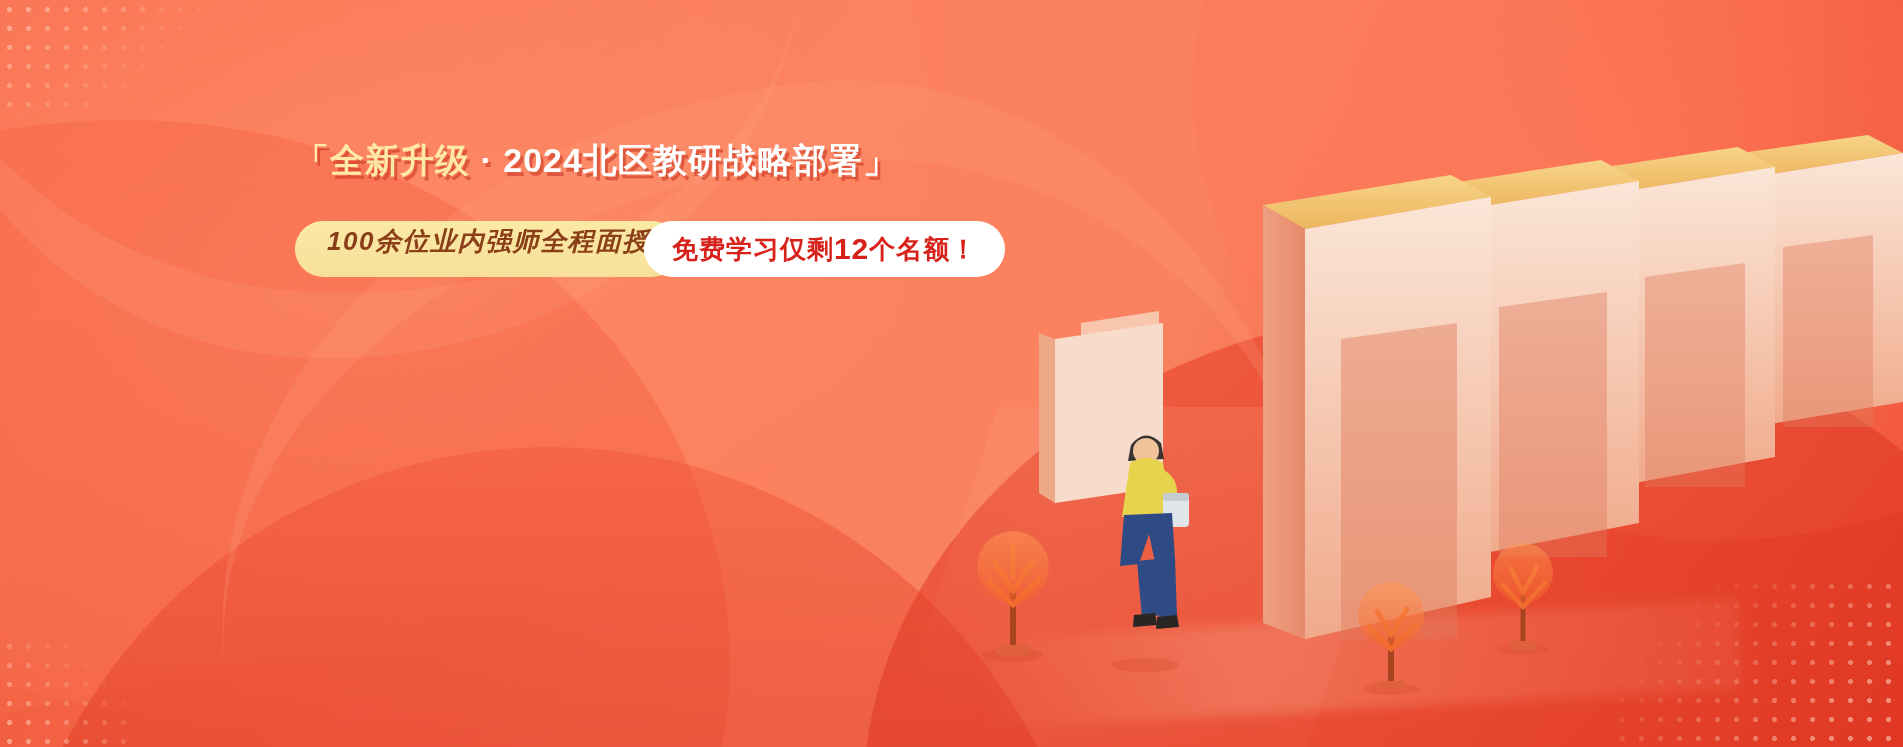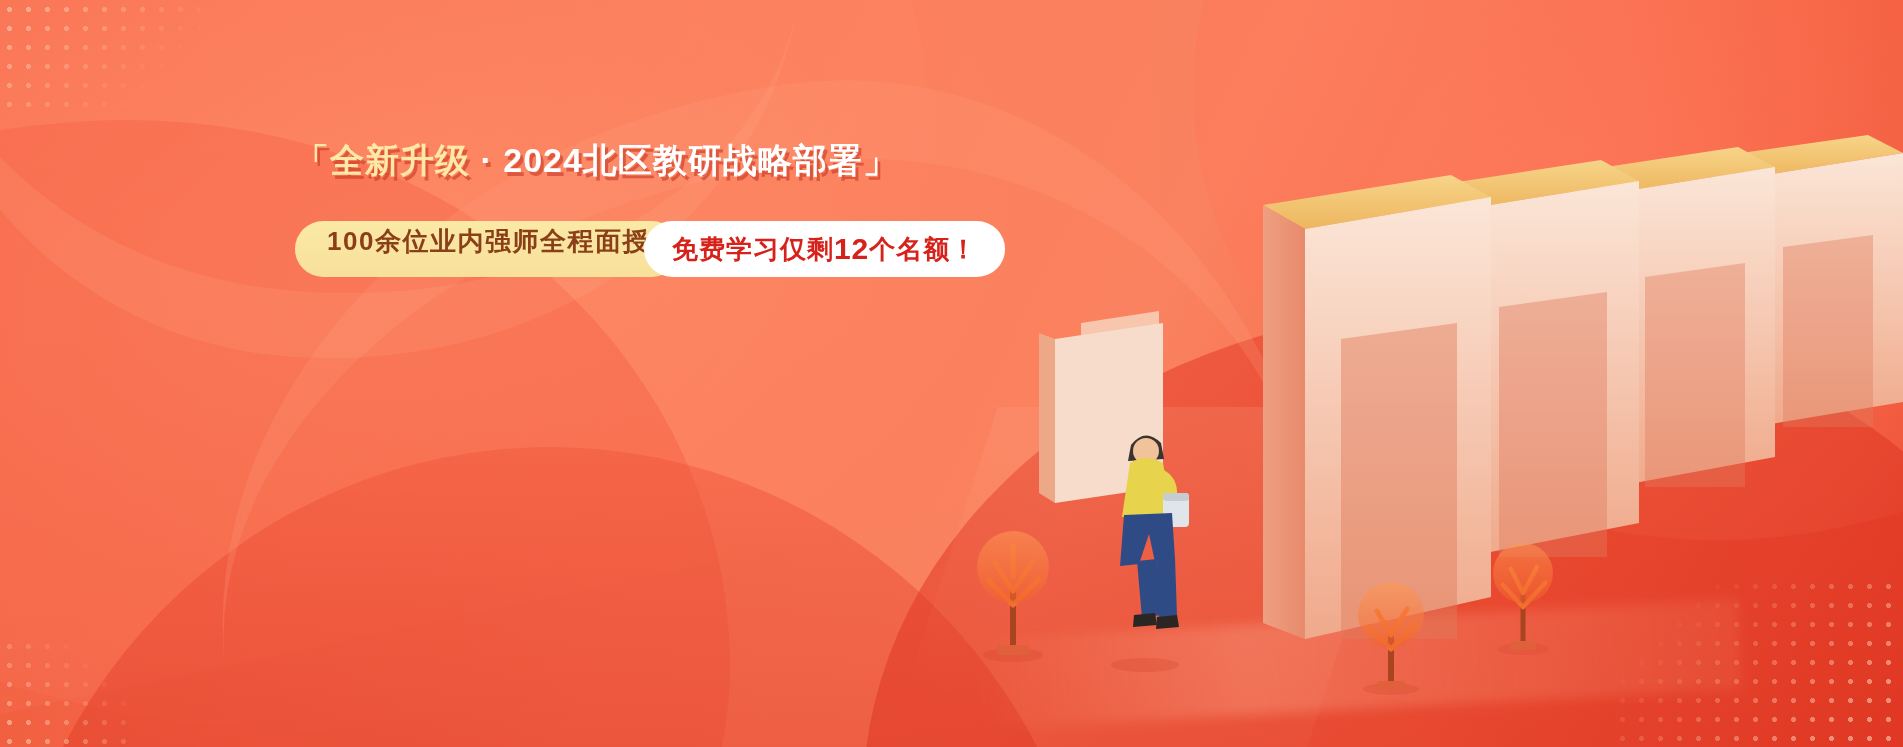--- a/index.html
+++ b/index.html
@@ -138,20 +138,21 @@
   }
   .pill-yellow {
     display:flex; align-items:center; justify-content:center;
     height:56px; padding:0 30px 16px 32px;
     border-radius:28px;
     background:linear-gradient(180deg,#fbe9a6,#f7e09a);
     color:#8a3f18;
     font-size:26px; font-weight:bold; letter-spacing:1.5px;
     white-space:nowrap;
     margin-right:-36px;
+    font-style:italic;
   }
   .pill-white {
     display:flex; align-items:center; justify-content:center;
     height:56px; padding:0 28px;
     border-radius:28px;
     background:#ffffff;
     color:#d7221b;
     font-size:26px; font-weight:bold; letter-spacing:1px;
     white-space:nowrap;
     position:relative; z-index:2;text-align:center;

